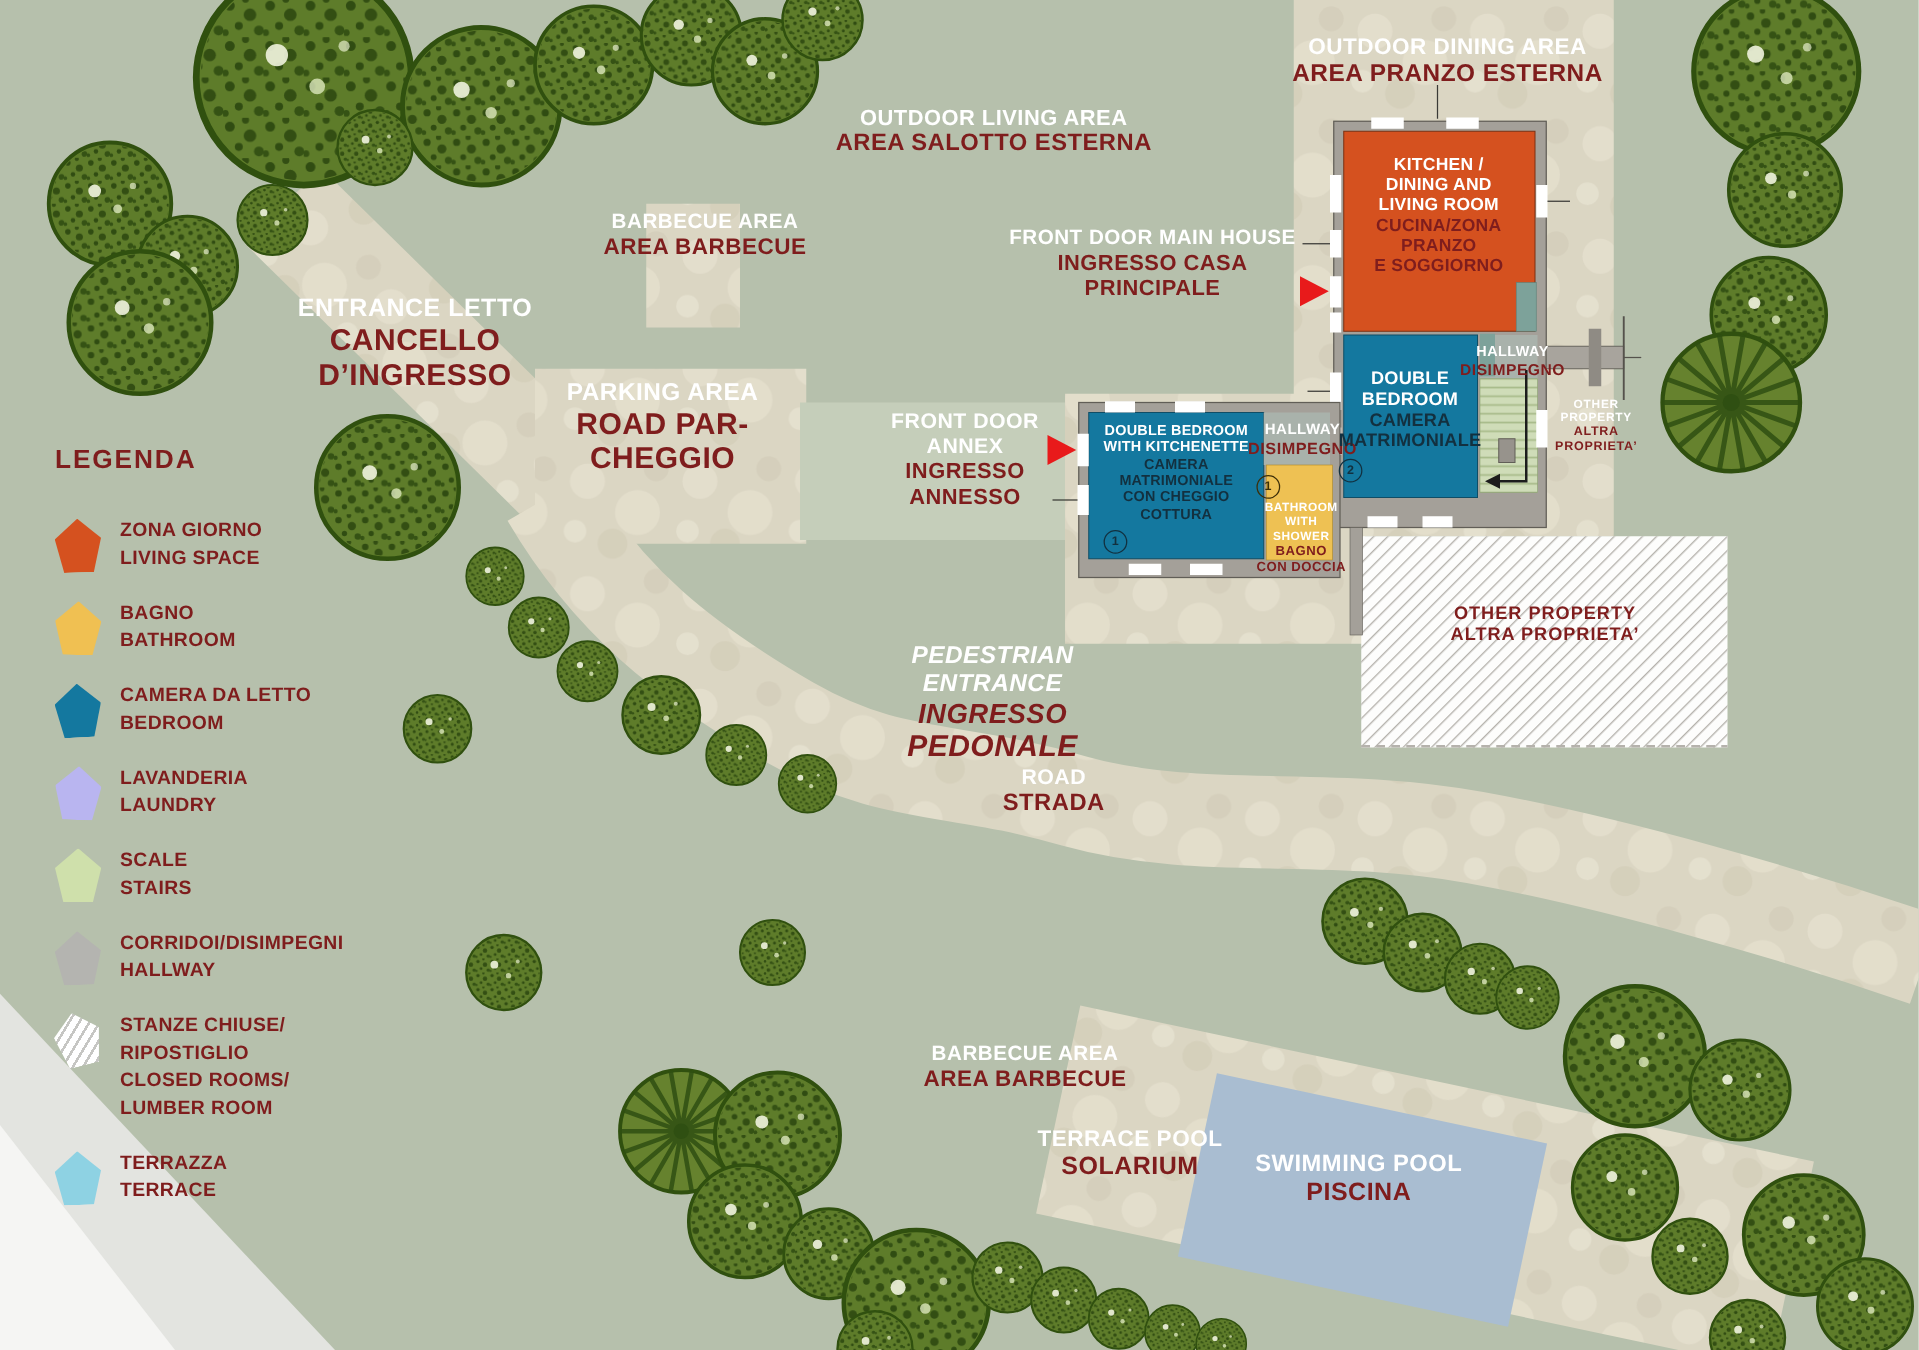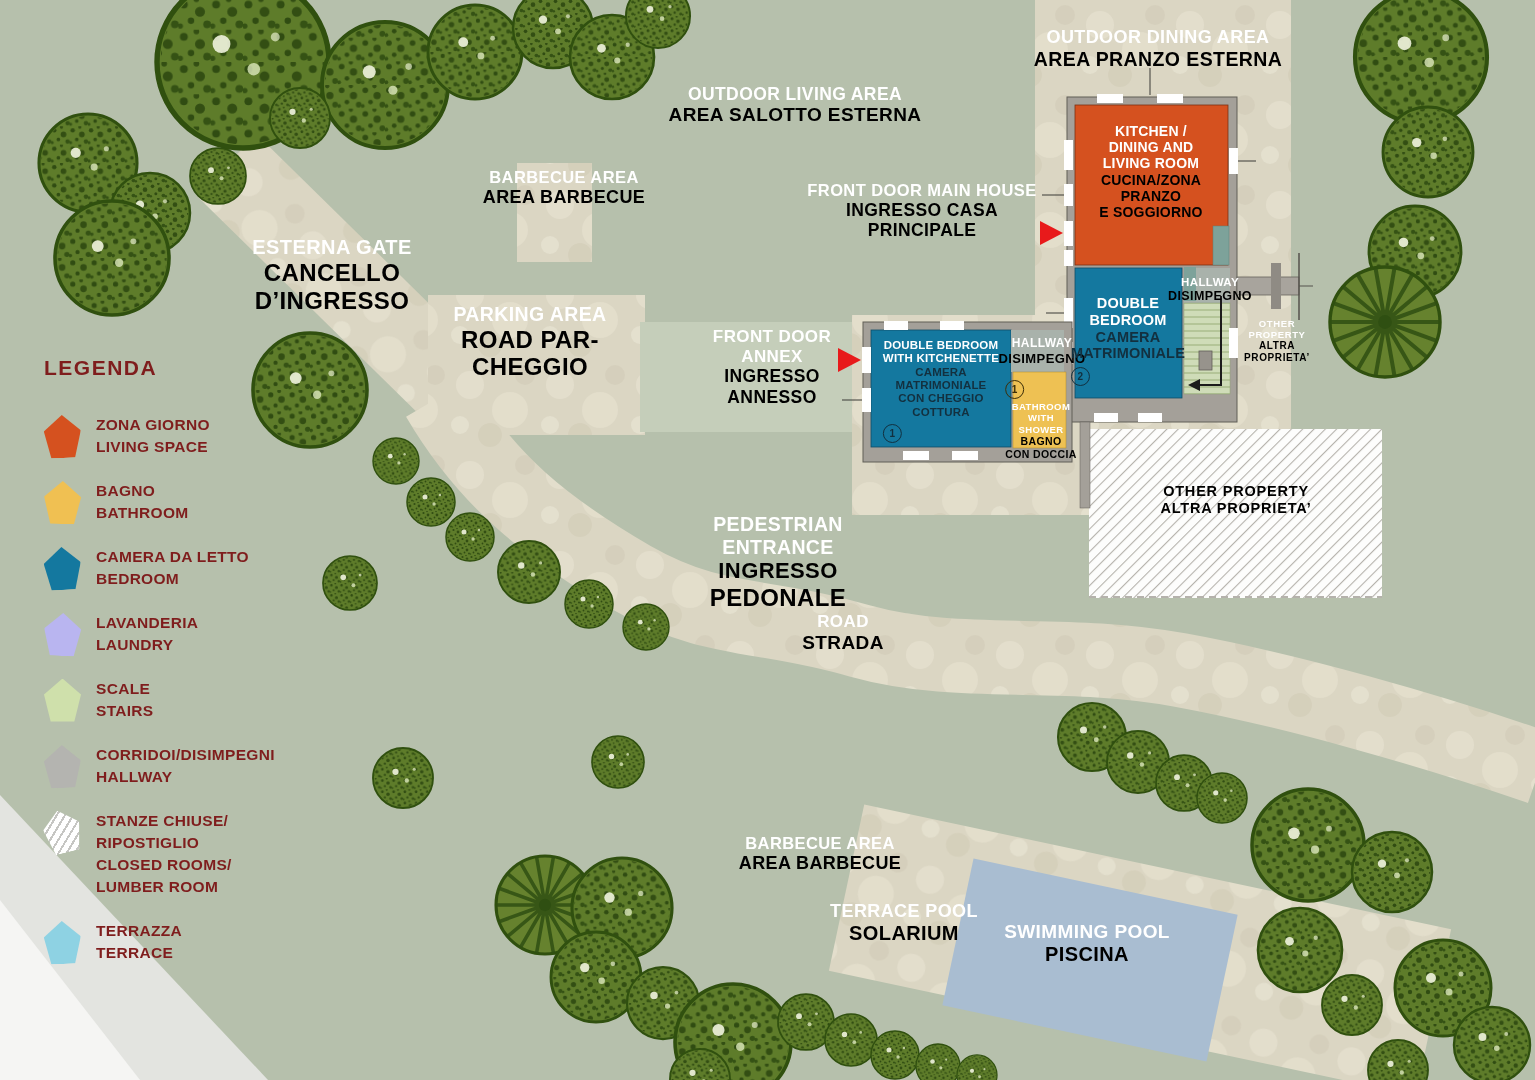--- a/index.html
+++ b/index.html
@@ -4,21 +4,21 @@
 <style>
   html,body{margin:0;padding:0;}
   body{font-family:"Liberation Sans",sans-serif;}
   .stage{position:relative;width:1535px;height:1080px;overflow:hidden;background:#b6c0ac;}
   .stage svg.map{position:absolute;left:0;top:0;}
   
   .lbl{position:absolute;transform:translateX(-50%);text-align:center;font-weight:bold;
        line-height:1.16;white-space:nowrap;z-index:5;letter-spacing:.4px;}
   .lbl span{display:block;}
   .lbl .w{color:#ffffff;}
-  .lbl .d{color:#000000;}
+  .lbl .d{color:#7f1d1d;}
   .num-badge{display:inline-block;width:17px;height:17px;border:1.4px solid #12303f;border-radius:50%;
        font-size:10px;line-height:17px;color:#12303f;font-weight:bold;margin-top:5px;}
   .num-badge.on-yellow{border-color:#3c2e08;color:#3c2e08;margin-top:0;margin-bottom:2px;}
   
   .legend{position:absolute;left:44px;top:356px;z-index:6;color:#7f1d1d;}
   .legend .title{font-size:21px;font-weight:800;letter-spacing:1.5px;margin-bottom:34px;}
   .legend .item{display:flex;align-items:center;margin-bottom:22px;}
   .legend .item.tall{align-items:flex-start;}
   .swatch{width:37px;height:43px;flex:0 0 37px;margin-right:15px;
        clip-path:polygon(50% 0%,100% 37%,82% 100%,18% 100%,0% 37%);}
@@ -219,36 +219,36 @@
 <div class="lbl" style="left:564px;top:168px;font-size:16.5px;">
   <span class="w">BARBECUE AREA</span>
   <span class="d" style="font-size:18px">AREA BARBECUE</span>
 </div>
 <div class="lbl" style="left:922px;top:181px;font-size:16.5px;">
   <span class="w">FRONT DOOR MAIN HOUSE</span>
   <span class="d" style="font-size:17.5px">INGRESSO CASA</span>
   <span class="d" style="font-size:17.5px">PRINCIPALE</span>
 </div>
 <div class="lbl" style="left:332px;top:236px;font-size:20px;">
-  <span class="w">ESTERNA GATE</span>
+  <span class="w">ENTRANCE LETTO</span>
   <span class="d" style="font-size:24px">CANCELLO</span>
   <span class="d" style="font-size:24px">D’INGRESSO</span>
 </div>
 <div class="lbl" style="left:530px;top:303px;font-size:19.5px;">
   <span class="w">PARKING AREA</span>
   <span class="d" style="font-size:24px">ROAD PAR-</span>
   <span class="d" style="font-size:24px">CHEGGIO</span>
 </div>
 <div class="lbl" style="left:772px;top:327px;font-size:17px;">
   <span class="w">FRONT DOOR</span>
   <span class="w">ANNEX</span>
   <span class="d" style="font-size:17.5px">INGRESSO</span>
   <span class="d" style="font-size:17.5px">ANNESSO</span>
 </div>
-<div class="lbl" style="left:778px;top:513px;font-size:19.5px;">
+<div class="lbl" style="left:794px;top:513px;font-size:19.5px;font-style:italic;">
   <span class="w">PEDESTRIAN</span>
   <span class="w">ENTRANCE</span>
   <span class="d" style="font-size:22px">INGRESSO</span>
   <span class="d" style="font-size:24px">PEDONALE</span>
 </div>
 <div class="lbl" style="left:843px;top:612px;font-size:17px;">
   <span class="w">ROAD</span>
   <span class="d" style="font-size:19px">STRADA</span>
 </div>
 <div class="lbl" style="left:820px;top:834px;font-size:16.5px;">

